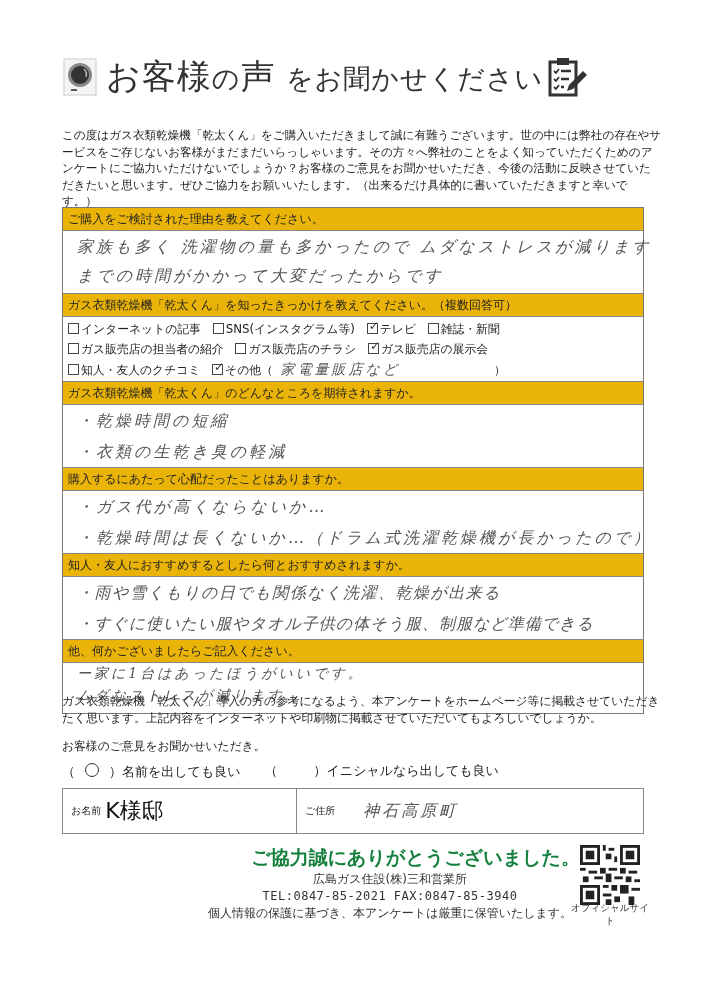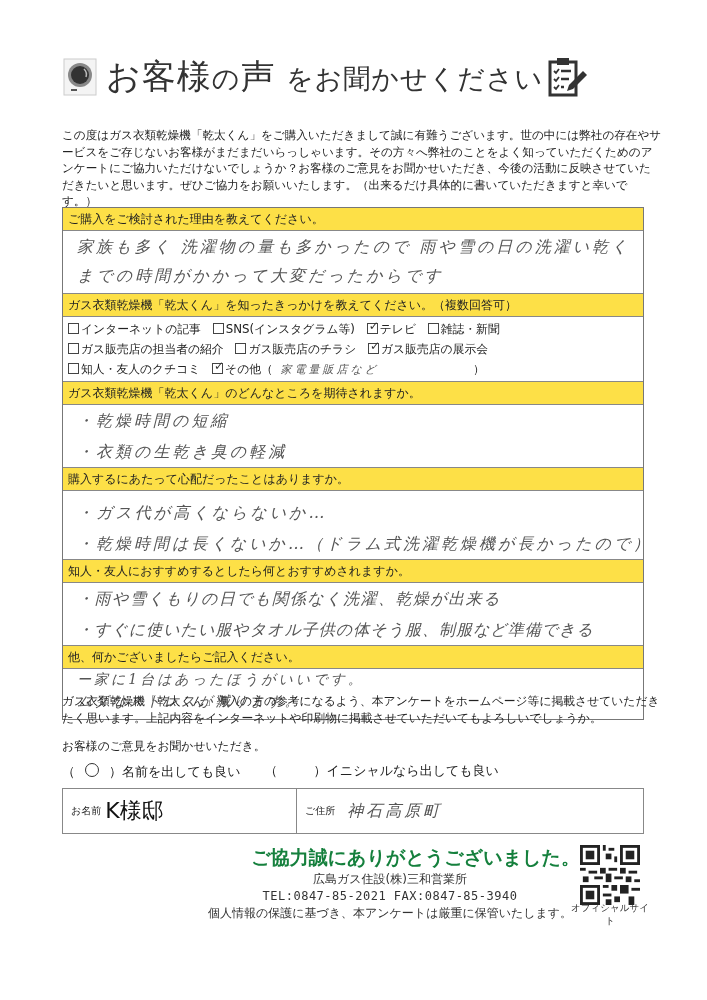--- a/index.html
+++ b/index.html
@@ -5,39 +5,39 @@
   html, body { margin:0; padding:0; background:#fff; }
   body { width:707px; height:1000px; position:relative; overflow:hidden;
          font-family:"DejaVu Sans", sans-serif; color:#222; }
   .abs { position:absolute; }
   .title-row { left:62px; top:54px; width:600px; height:46px; display:flex; align-items:center; }
   .title-text { font-size:30px; color:#333; letter-spacing:1px; white-space:nowrap; margin-left:8px; }
   .title-text .big { font-size:34px; }
   .title-text .small { font-size:27px; }
   .intro { left:62px; top:127px; width:600px; font-size:11.6px; line-height:16.6px; color:#222; }
   .form { left:62px; top:207px; width:580px; border:1px solid #777; }
-  .q { border-bottom:1px solid #888; font-size:12px; padding:2px 5px; height:18px; line-height:18px; background:#fde047; }
+  .q { border-bottom:1px solid #888; font-size:12px; padding:2px 5px; height:18px; line-height:18px; background:#eab308; }
   .a { border-bottom:1px solid #888; position:relative; }
   .a:last-child { border-bottom:none; }
   .hw { font-family:"DejaVu Serif", serif; font-size:16px; color:#555; letter-spacing:3px; white-space:nowrap; padding-left:14px; font-style:italic; }
   .opts { font-size:11.8px; line-height:20px; padding:2px 5px; }
   .opts span.opt { margin-right:8px; }
   .cb { display:inline-block; width:9px; height:9px; border:1px solid #444; margin-right:2px; position:relative; top:1px; }
   .cb.checked::after { content:"✓"; position:absolute; left:1px; top:-8px; font-size:12px; color:#333; }
-  .other-val { font-family:"DejaVu Serif", serif; font-style:italic; color:#555; font-size:11px; letter-spacing:3px; }
+  .other-val { font-family:"DejaVu Serif", serif; font-style:italic; color:#555; font-size:14px; letter-spacing:3px; }
   .consent { left:62px; top:693px; width:600px; font-size:11.8px; line-height:17px; }
   .choose { left:62px; top:739px; font-size:11.8px; }
   .choice-row { left:62px; top:762px; font-size:13px; display:flex; gap:0; white-space:nowrap; }
   .circle-mark { display:inline-block; width:12px; height:12px; border:1.5px solid #333; border-radius:50%; margin:0 10px; position:relative; top:1px; }
   .sig { left:62px; top:788px; width:580px; height:44px; border:1px solid #888; display:flex; }
   .sig .cell { display:flex; align-items:center; padding-left:8px; }
   .sig .cell + .cell { border-left:1px solid #888; }
   .sig-label { font-size:10px; margin-right:4px; }
   .sig-name { font-size:22px; color:#111; }
-  .sig-addr { font-family:"DejaVu Serif", serif; font-style:italic; font-size:16px; color:#555; letter-spacing:3px; margin-left:8px; }
+  .sig-addr { font-family:"DejaVu Serif", serif; font-style:italic; font-size:16px; color:#555; letter-spacing:3px; margin-left:24px; }
   .footer { left:200px; top:845px; width:380px; text-align:center; }
   .f-thanks { font-size:19px; font-weight:bold; color:#15803d;text-align:right; }
   .f-line { font-size:12px; line-height:17px; color:#333; }
   .f-tel { font-family:"DejaVu Sans Mono", monospace; font-size:12px; letter-spacing:0.5px; }
   .qr { left:580px; top:845px; width:60px; height:60px; }
   .qr-label { left:570px; top:902px; width:80px; font-size:9.5px; text-align:center; color:#333; }
 </style>
 </head>
 <body>
 
@@ -62,21 +62,21 @@
     <line x1="14" y1="31" x2="17" y2="31" stroke="#333" stroke-width="2.5"></line>
     <path d="M20 35 l2 -6 l14 -14 l4 4 l-14 14 z" fill="#333"></path>
   </svg>
 </div>
 
 <div class="abs intro">この度はガス衣類乾燥機「乾太くん」をご購入いただきまして誠に有難うございます。世の中には弊社の存在やサービスをご存じないお客様がまだまだいらっしゃいます。その方々へ弊社のことをよく知っていただくためのアンケートにご協力いただけないでしょうか？お客様のご意見をお聞かせいただき、今後の活動に反映させていただきたいと思います。ぜひご協力をお願いいたします。（出来るだけ具体的に書いていただきますと幸いです。）</div>
 
 <div class="abs form">
   <div class="q">ご購入をご検討された理由を教えてください。</div>
   <div class="a" style="height:62px;">
-    <div class="hw" style="padding-top:6px;">家族も多く 洗濯物の量も多かったので 雨や雪の日の洗濯い乾く</div>
+    <div class="hw" style="padding-top:6px;">家族も多く 洗濯物の量も多かったので ムダなストレスが減ります</div>
     <div class="hw" style="padding-top:8px;">までの時間がかかって大変だったからです</div>
   </div>
 
   <div class="q">ガス衣類乾燥機「乾太くん」を知ったきっかけを教えてください。（複数回答可）</div>
   <div class="a opts" style="height:60px;">
     <div>
       <span class="opt"><span class="cb"></span><span>インターネットの記事</span></span>
       <span class="opt"><span class="cb"></span><span>SNS(インスタグラム等)</span></span>
       <span class="opt"><span class="cb checked"></span><span>テレビ</span></span>
       <span class="opt"><span class="cb"></span><span>雑誌・新聞</span></span>
@@ -94,21 +94,21 @@
     </div>
   </div>
 
   <div class="q">ガス衣類乾燥機「乾太くん」のどんなところを期待されますか。</div>
   <div class="a" style="height:62px;">
     <div class="hw" style="padding-top:6px;">・乾燥時間の短縮</div>
     <div class="hw" style="padding-top:10px;">・衣類の生乾き臭の軽減</div>
   </div>
 
   <div class="q">購入するにあたって心配だったことはありますか。</div>
-  <div class="a" style="height:62px;margin-top:6px;">
+  <div class="a" style="height:62px;">
     <div class="hw" style="padding-top:6px;">・ガス代が高くならないか…</div>
     <div class="hw" style="padding-top:10px;">・乾燥時間は長くないか…（ドラム式洗濯乾燥機が長かったので）</div>
   </div>
 
   <div class="q">知人・友人におすすめするとしたら何とおすすめされますか。</div>
   <div class="a" style="height:62px;">
     <div class="hw" style="padding-top:6px; letter-spacing:1.5px;">・雨や雪くもりの日でも関係なく洗濯、乾燥が出来る</div>
     <div class="hw" style="padding-top:10px; letter-spacing:1px;">・すぐに使いたい服やタオル子供の体そう服、制服など準備できる</div>
   </div>
 

